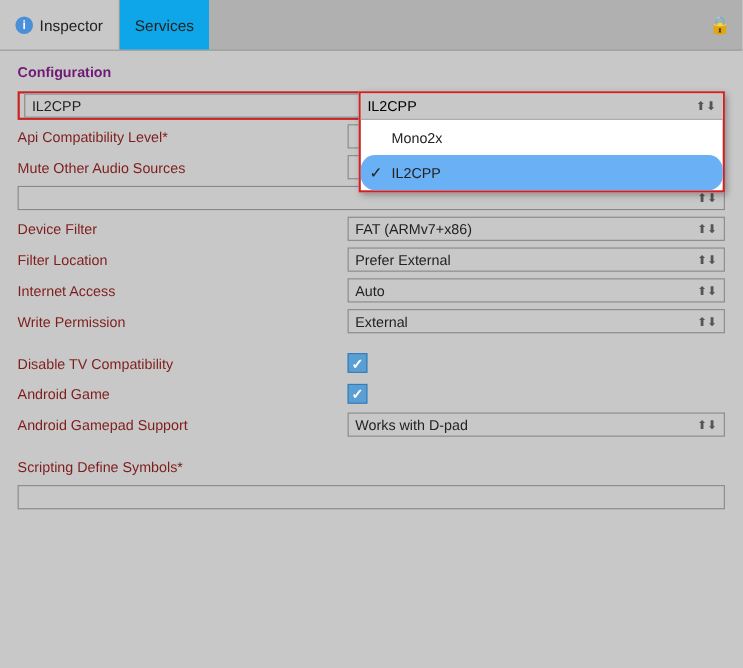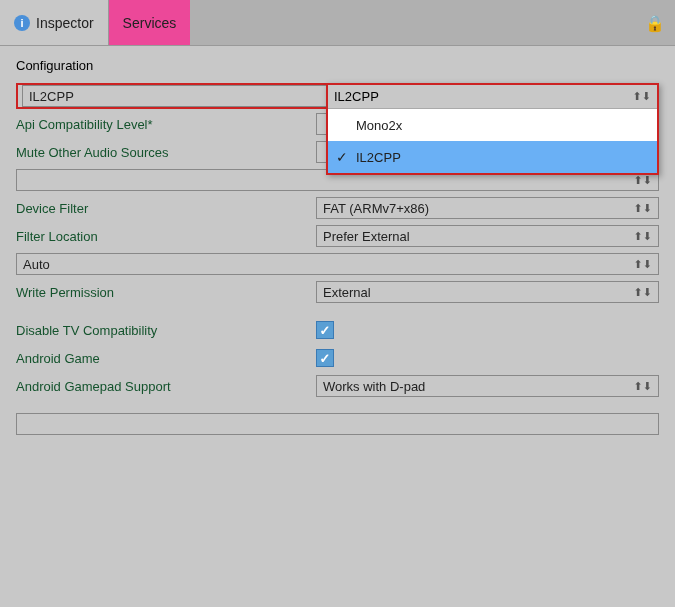--- a/index.html
+++ b/index.html
@@ -40,21 +40,21 @@
       color: #222;
       gap: 6px;
     }
 
     .tab.active {
       background: #c8c8c8;
       border-right: 1px solid #999;
     }
 
     .tab.inactive {
-      background: #ec4899;
+      background: #0ea5e9;
     }
 
     .tab-icon {
       width: 16px;
       height: 16px;
       border-radius: 50%;
       background: #4a90d9;
       display: flex;
       align-items: center;
       justify-content: center;
@@ -73,38 +73,38 @@
       color: #555;
     }
 
     .content {
       flex: 1;
       padding: 12px 16px;
       overflow-y: auto;
     }
 
     .section-title {
-      font-weight: normal;
+      font-weight: bold;
       font-size: 13px;
       margin-bottom: 10px;
-      color: #000000;
+      color: #701a75;
     }
 
     .field-row {
       display: flex;
       align-items: center;
       min-height: 26px;
       margin-bottom: 2px;
       position: relative;
     }
 
     .field-label {
       width: 300px;
       flex-shrink: 0;
-      color: #14532d;
+      color: #7f1d1d;
       font-size: 13px;
       padding-right: 8px;
     }
 
     .field-label.blue {
       color: #4a90d9;
     }
 
     .field-control {
       flex: 1;
@@ -131,20 +131,21 @@
     }
 
     .dropdown-option {
       display: flex;
       align-items: center;
       padding: 4px 8px;
       height: 32px;
       cursor: pointer;
       font-size: 13px;
       color: #222;
+      border-radius: 13px;
     }
 
     .dropdown-option.selected {
       background: #6ab0f5;
       color: #222;
     }
 
     .option-check {
       width: 20px;
       flex-shrink: 0;
@@ -277,20 +278,21 @@
       <div class="field-label">Filter Location</div>
       <div class="field-control">
         <div class="dropdown">
           <span>Prefer External</span>
           <span class="arrow">⬆⬇</span>
         </div>
       </div>
     </div>
 
     <div class="field-row">
+      <div class="field-label">Internet Access</div>
       <div class="field-control">
         <div class="dropdown">
           <span>Auto</span>
           <span class="arrow">⬆⬇</span>
         </div>
       </div>
     </div>
 
     <div class="field-row">
       <div class="field-label">Write Permission</div>
@@ -323,17 +325,20 @@
       <div class="field-control">
         <div class="dropdown">
           <span>Works with D-pad</span>
           <span class="arrow">⬆⬇</span>
         </div>
       </div>
     </div>
 
     <div class="spacer-row"></div>
 
+    <div class="field-row">
+      <div class="field-label">Scripting Define Symbols*</div>
+    </div>
     <div class="field-row">
       <input class="text-input" type="text" value="" style="">
     </div>
   </div>
 </div>
 
 </body></html>

